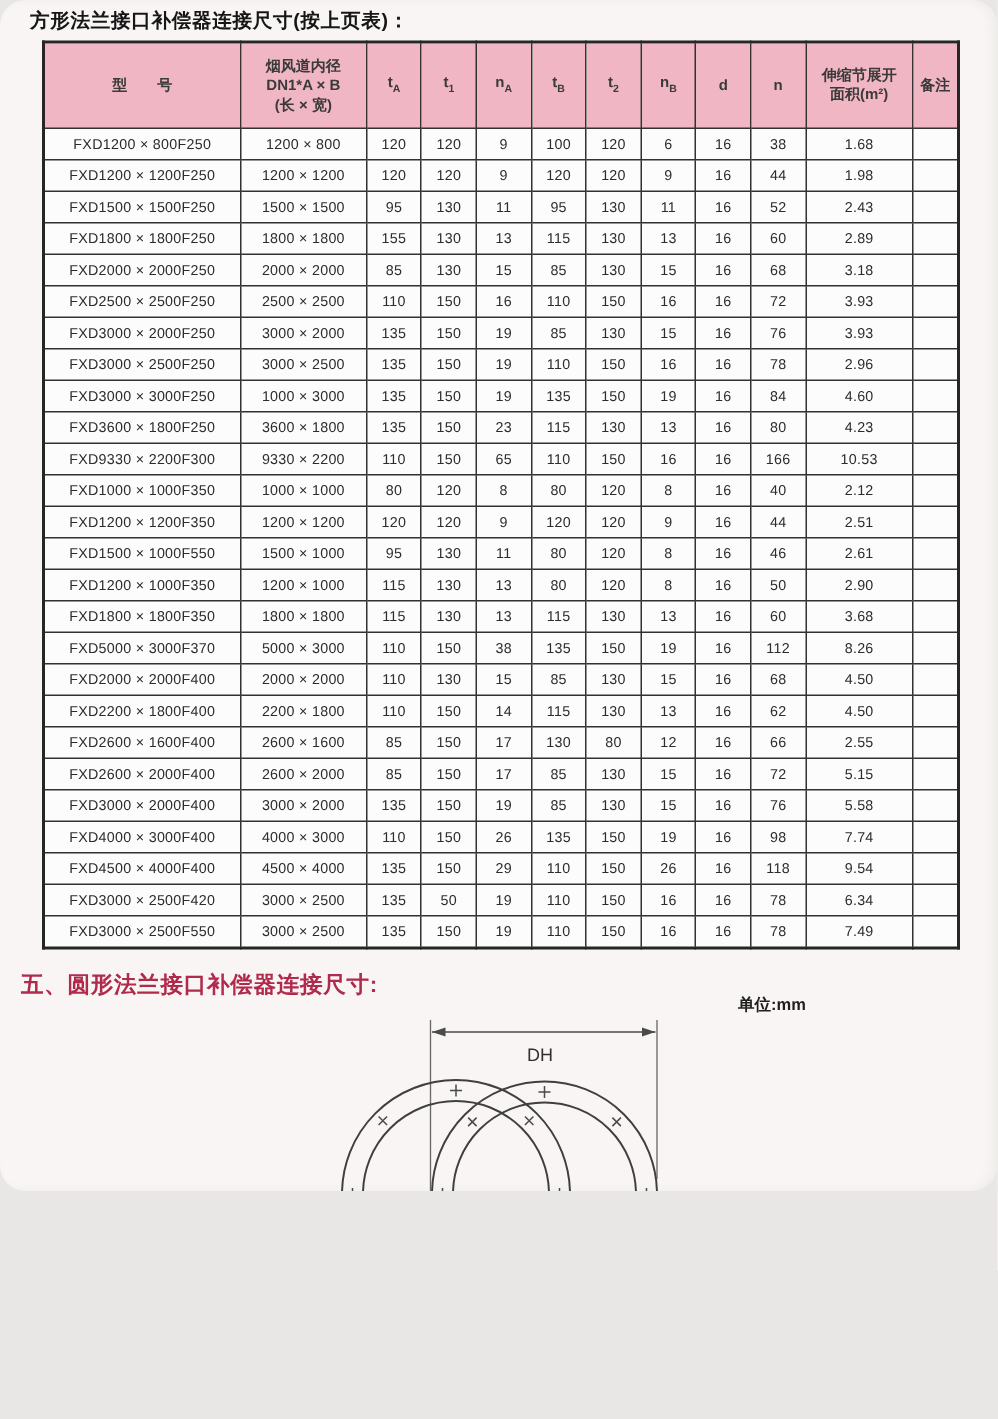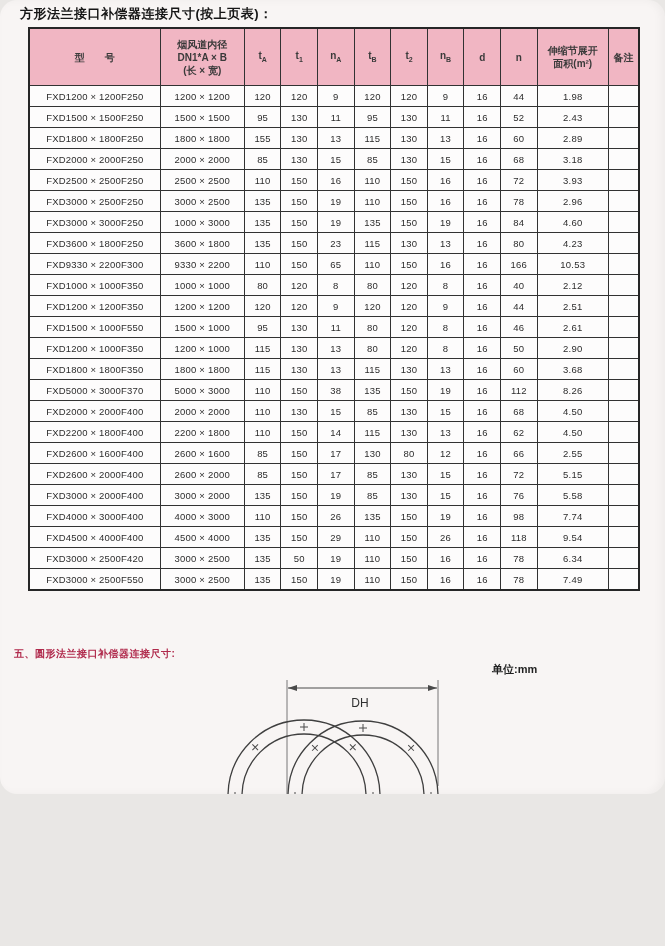--- a/index.html
+++ b/index.html
@@ -28,21 +28,21 @@
     font-size:10px;font-weight:bold;color:#3a3a3a;line-height:13px;
   }
   table.dims thead th .hl{display:block;line-height:13px;}
   table.dims thead th sub{font-size:7px;}
   table.dims tbody td{
     height:20px;font-size:9.5px;color:#2c2c2c;background:#fdfcfc;
     letter-spacing:0.2px;
   }
   .section-title{
     position:absolute;left:14px;top:647px;
-    font-size:10px;font-weight:bold;color:#b02a4c;letter-spacing:0.5px;
+    font-size:15px;font-weight:bold;color:#b02a4c;letter-spacing:0.5px;
   }
   .unit-label{
     position:absolute;left:492px;top:662px;
     font-size:11px;font-weight:bold;color:#1f1f1f;
   }
   svg.diagram{position:absolute;left:180px;top:672px;}
   svg.diagram text{font-family:"Liberation Sans", sans-serif;fill:#2f2f2f;}
 </style>
 </head>
 <body>
@@ -84,20 +84,34 @@
         <th>n</th>
         <th>
           <span class="hl">伸缩节展开</span>
           <span class="hl">面积(m²)</span>
         </th>
         <th>备注</th>
       </tr>
     </thead>
     <tbody id="table-body">
         <tr>
+          <td>FXD1200 × 800F250</td>
+          <td>1200 × 800</td>
+          <td>120</td>
+          <td>120</td>
+          <td>9</td>
+          <td>100</td>
+          <td>120</td>
+          <td>6</td>
+          <td>16</td>
+          <td>38</td>
+          <td>1.68</td>
+          <td></td>
+        </tr>
+        <tr>
           <td>FXD1200 × 1200F250</td>
           <td>1200 × 1200</td>
           <td>120</td>
           <td>120</td>
           <td>9</td>
           <td>120</td>
           <td>120</td>
           <td>9</td>
           <td>16</td>
           <td>44</td>
@@ -150,20 +164,34 @@
           <td>FXD2500 × 2500F250</td>
           <td>2500 × 2500</td>
           <td>110</td>
           <td>150</td>
           <td>16</td>
           <td>110</td>
           <td>150</td>
           <td>16</td>
           <td>16</td>
           <td>72</td>
+          <td>3.93</td>
+          <td></td>
+        </tr>
+        <tr>
+          <td>FXD3000 × 2000F250</td>
+          <td>3000 × 2000</td>
+          <td>135</td>
+          <td>150</td>
+          <td>19</td>
+          <td>85</td>
+          <td>130</td>
+          <td>15</td>
+          <td>16</td>
+          <td>76</td>
           <td>3.93</td>
           <td></td>
         </tr>
         <tr>
           <td>FXD3000 × 2500F250</td>
           <td>3000 × 2500</td>
           <td>135</td>
           <td>150</td>
           <td>19</td>
           <td>110</td>

